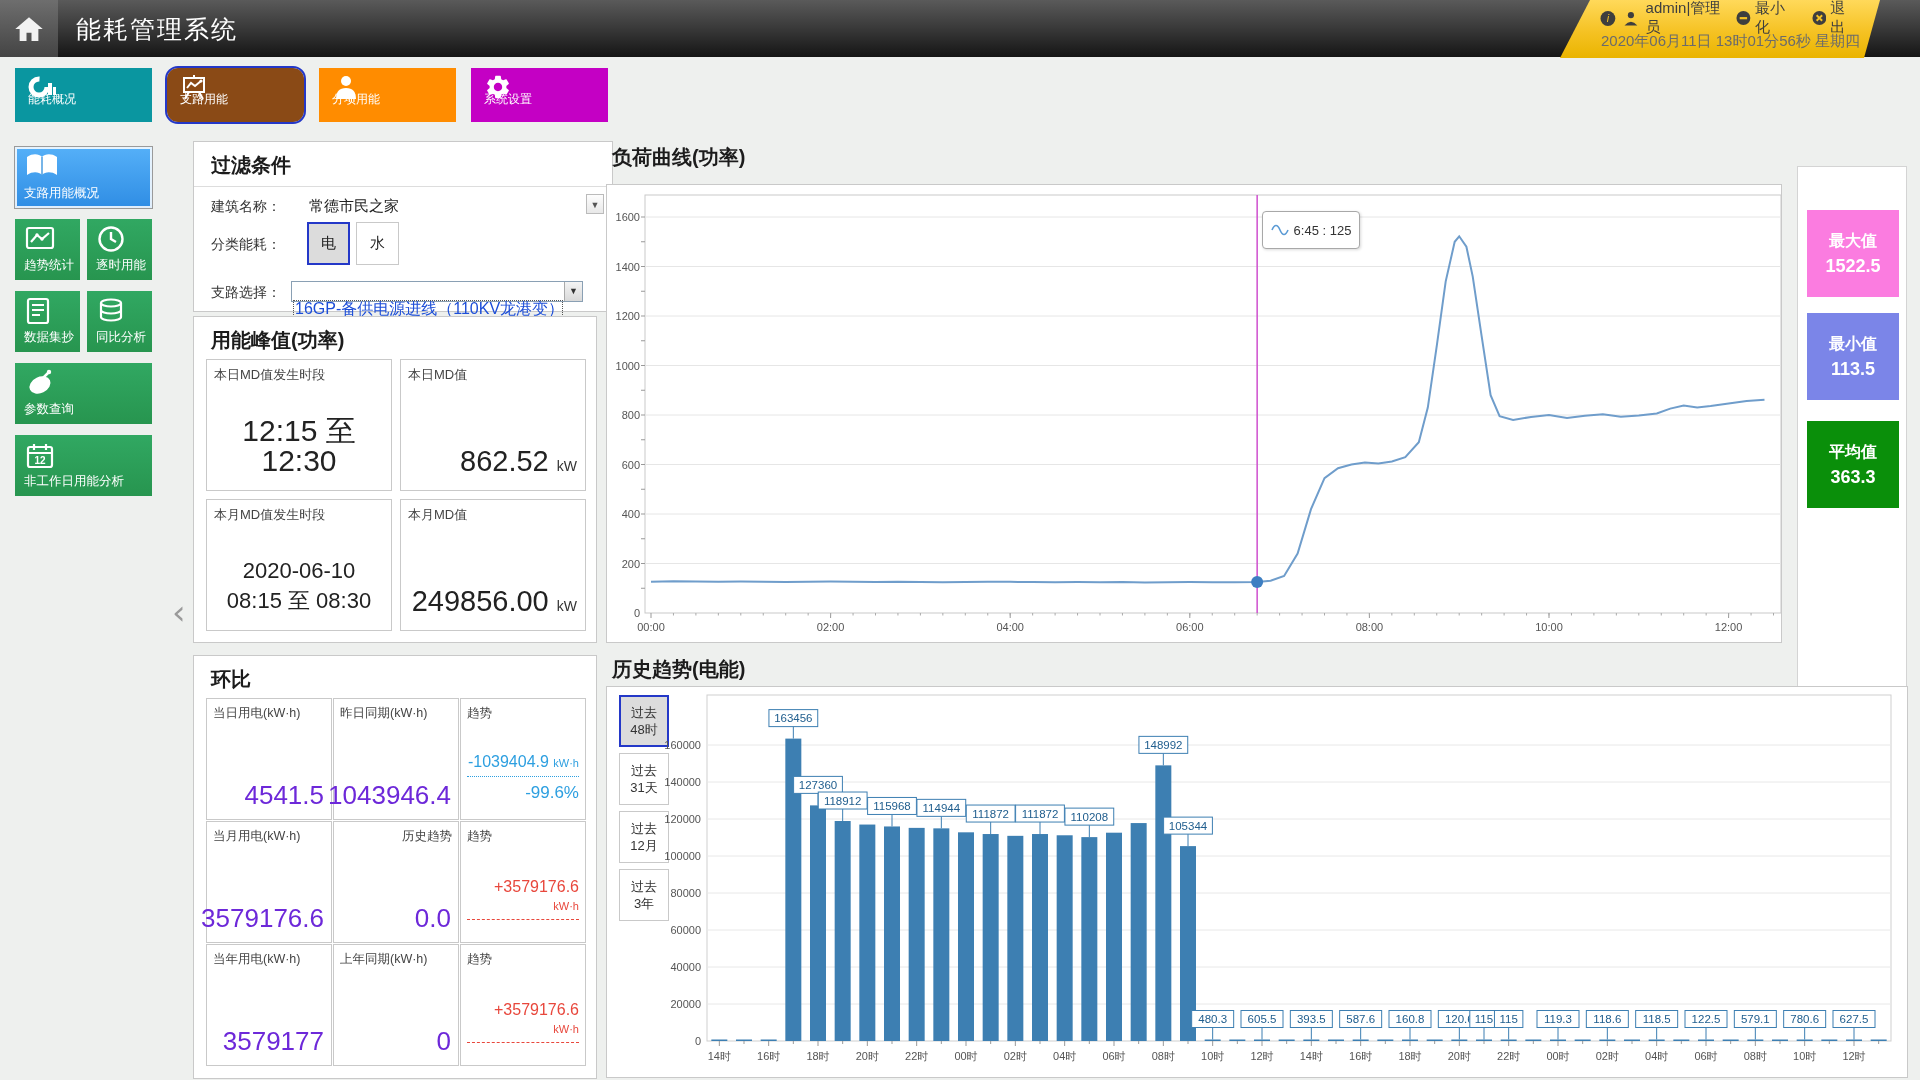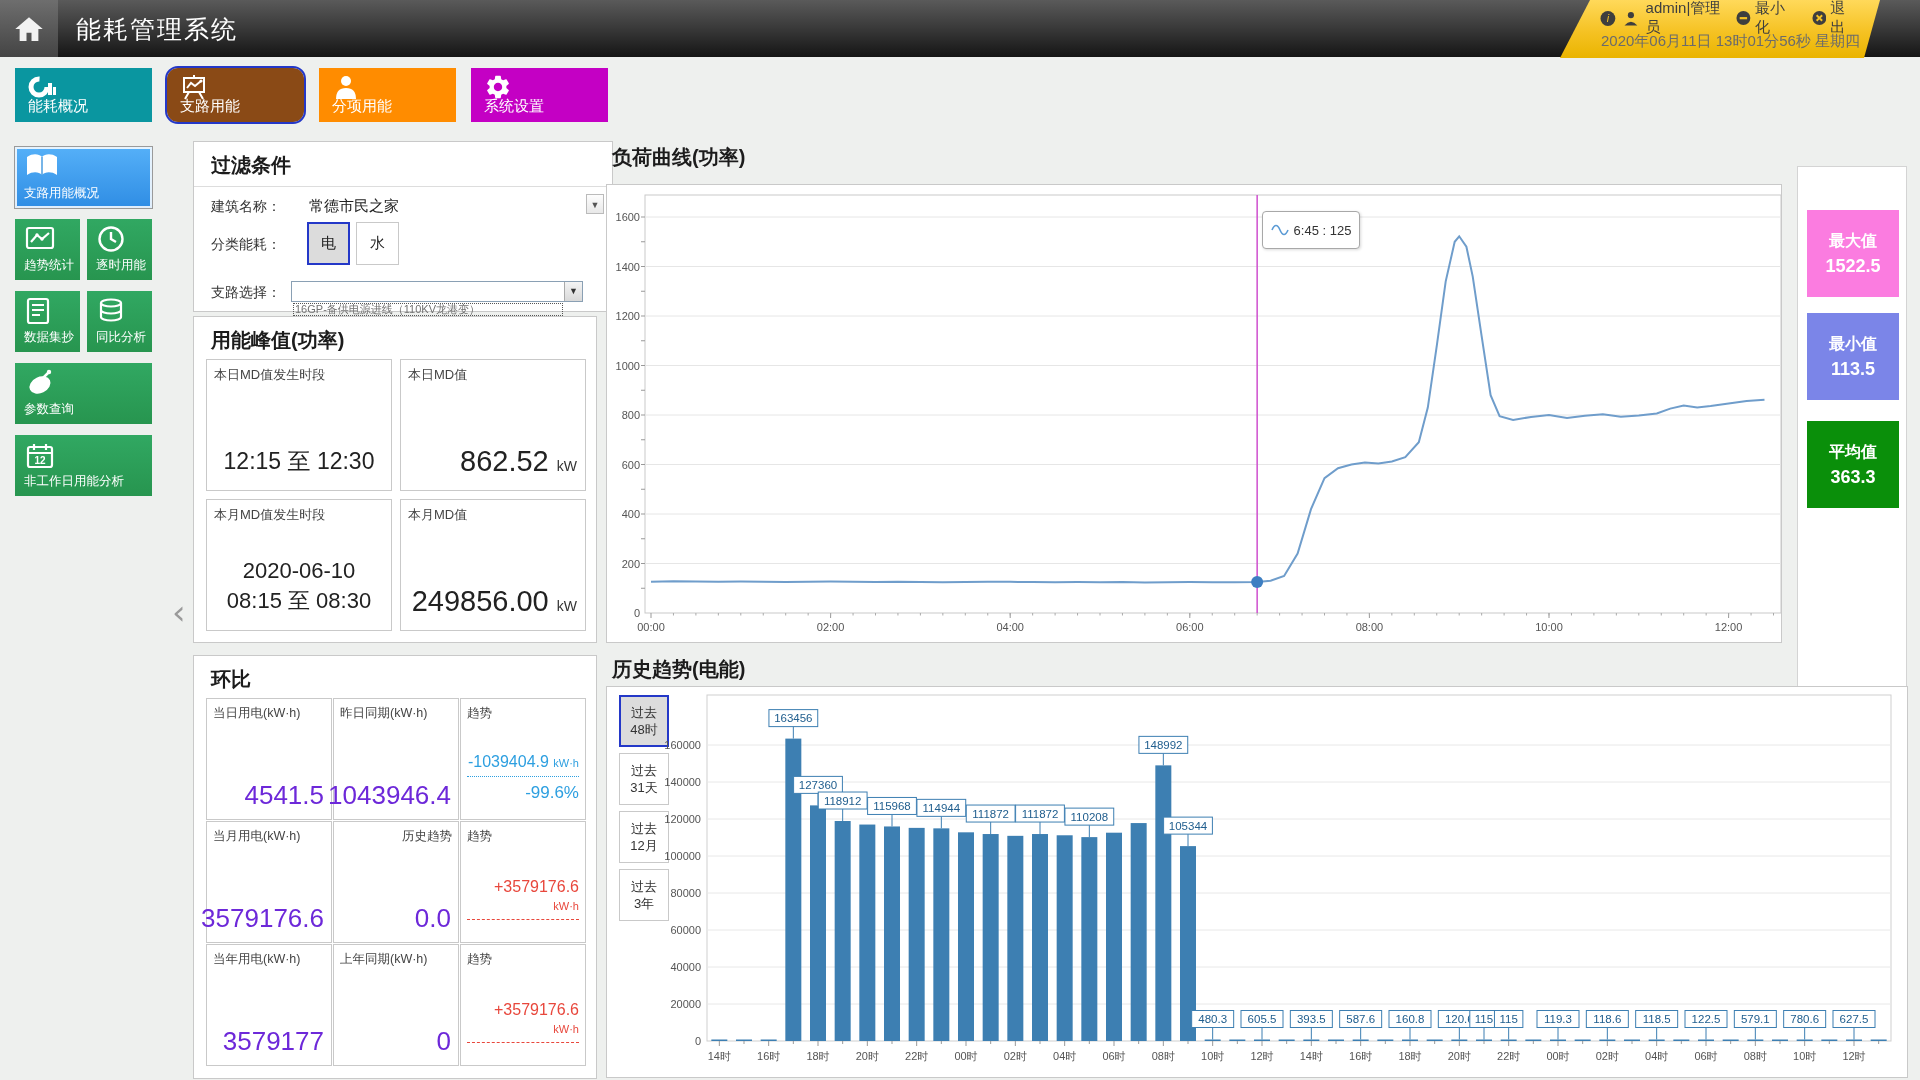--- a/index.html
+++ b/index.html
@@ -16,21 +16,21 @@
     background:linear-gradient(#ffd95a,#f5c223 55%,#eab400);
     clip-path:polygon(30px 0, 100% 0, calc(100% - 16px) 100%, 0 100%); }
   .badge-row1 { position:absolute; left:40px; right:22px; top:7px; height:22px; display:flex; align-items:center;
     justify-content:flex-end; gap:7px; color:#3e3e3e; font-size:15px; }
   .badge-row2 { position:absolute; left:30px; right:20px; top:32px; text-align:right; color:#6b6b6b; font-size:15px; }
   .badge-btn { display:flex; align-items:center; gap:4px; cursor:pointer; }
 
   
   .nav-tile { position:absolute; top:68px; width:137px; height:54px; color:#fff; cursor:pointer; }
   .nav-tile .nt-icon { position:absolute; left:13px; top:5px; }
-  .nav-tile .nt-label { position:absolute; left:13px; bottom:6px; font-size:15px; }
+  .nav-tile .nt-label { position:absolute; left:13px; bottom:14px; font-size:12px; }
   .nav-tile.active { outline:2px solid #2438c8; outline-offset:0;border-radius:11px; }
 
   
   .side-tile { position:absolute; left:15px; width:137px; height:61px; color:#fff; cursor:pointer; }
   .side-tile .st-icon { position:absolute; left:10px; top:6px; }
   .side-tile .st-label { position:absolute; left:9px; bottom:6px; font-size:12.5px; white-space:nowrap; }
   .side-tile.green { background:linear-gradient(#31a862,#27954f); }
   .side-tile.blue  { background:linear-gradient(#55b0f8,#2f8de4);
     box-shadow:0 0 0 1px #9a9a9a, inset 0 0 0 2px rgba(255,255,255,.85); }
   .side-tile.half { width:65px; }
@@ -47,31 +47,31 @@
   .filter-divider { position:absolute; left:0; top:44px; width:100%; height:1px; background:#ddd; }
   .f-label { position:absolute; left:17px; font-size:14px; color:#333; }
   .f-value { position:absolute; left:115px; font-size:15px; color:#222; }
   .mini-drop { position:absolute; right:8px; top:52px; width:18px; height:20px; border:1px solid #bbb;
     background:linear-gradient(#fdfdfd,#e8e8e8); font-size:9px; color:#555; text-align:center; line-height:20px; cursor:pointer; }
   .energy-btn { position:absolute; top:80px; width:43px; height:43px; border:1px solid #c9c9c9; background:#fff;
     font-size:15px; color:#222; display:flex; align-items:center; justify-content:center; cursor:pointer; }
   .energy-btn.sel { background:#dcdcdc; border:2px solid #2438c8; }
   .branch-select { position:absolute; left:97px; top:139px; width:292px; height:21px; border:1px solid #8aa0b4;
     background:#fff; display:flex; align-items:center; cursor:pointer; }
-  .branch-select .bs-text { flex:1; font-size:11px; color:#737373; padding:0 3px; white-space:nowrap; overflow:hidden;
+  .branch-select .bs-text { flex:1; font-size:16px; color:#1d4ed8; padding:0 3px; white-space:nowrap; overflow:hidden;
     outline:1px dotted #555; outline-offset:-2px;margin-top:36px; }
   .branch-select .bs-arrow { width:18px; height:100%; background:linear-gradient(#f4f4f4,#d9d9d9);
     border-left:1px solid #aaa; font-size:9px; color:#333; text-align:center; line-height:19px; }
 
   
   .peak-grid { position:absolute; left:12px; top:42px; width:380px; height:272px;
     display:grid; grid-template-columns:1fr 1fr; grid-template-rows:1fr 1fr; gap:8px; }
   .p-cell { border:1px solid #c9c9c9; position:relative; }
   .p-label { position:absolute; left:7px; top:6px; font-size:13px; color:#444; }
-  .p-time { position:absolute; left:0; right:0; bottom:14px; text-align:center; font-size:23px; color:#222; line-height:30px; }
+  .p-time { position:absolute; left:0; right:0; bottom:14px; text-align:center; font-size:30px; color:#222; line-height:30px; }
   .p-kw { position:absolute; right:8px; bottom:12px; font-size:29px; color:#222; }
   .p-kw .unit { font-size:14px; color:#333; }
 
   
   .hb-grid { position:absolute; left:12px; top:42px; width:380px; height:368px;
     display:grid; grid-template-columns:1fr 1fr 1fr; grid-template-rows:1fr 1fr 1fr; gap:1px; }
   .hb-cell { border:1px solid #c9c9c9; position:relative; }
   .hb-label { position:absolute; left:6px; top:6px; font-size:12.5px; color:#444; white-space:nowrap; }
   .hb-value { position:absolute; right:7px; bottom:8px; font-size:26px; color:#6d28d9; }
   .hb-trend { position:absolute; right:6px; left:6px; bottom:16px; text-align:right; }

